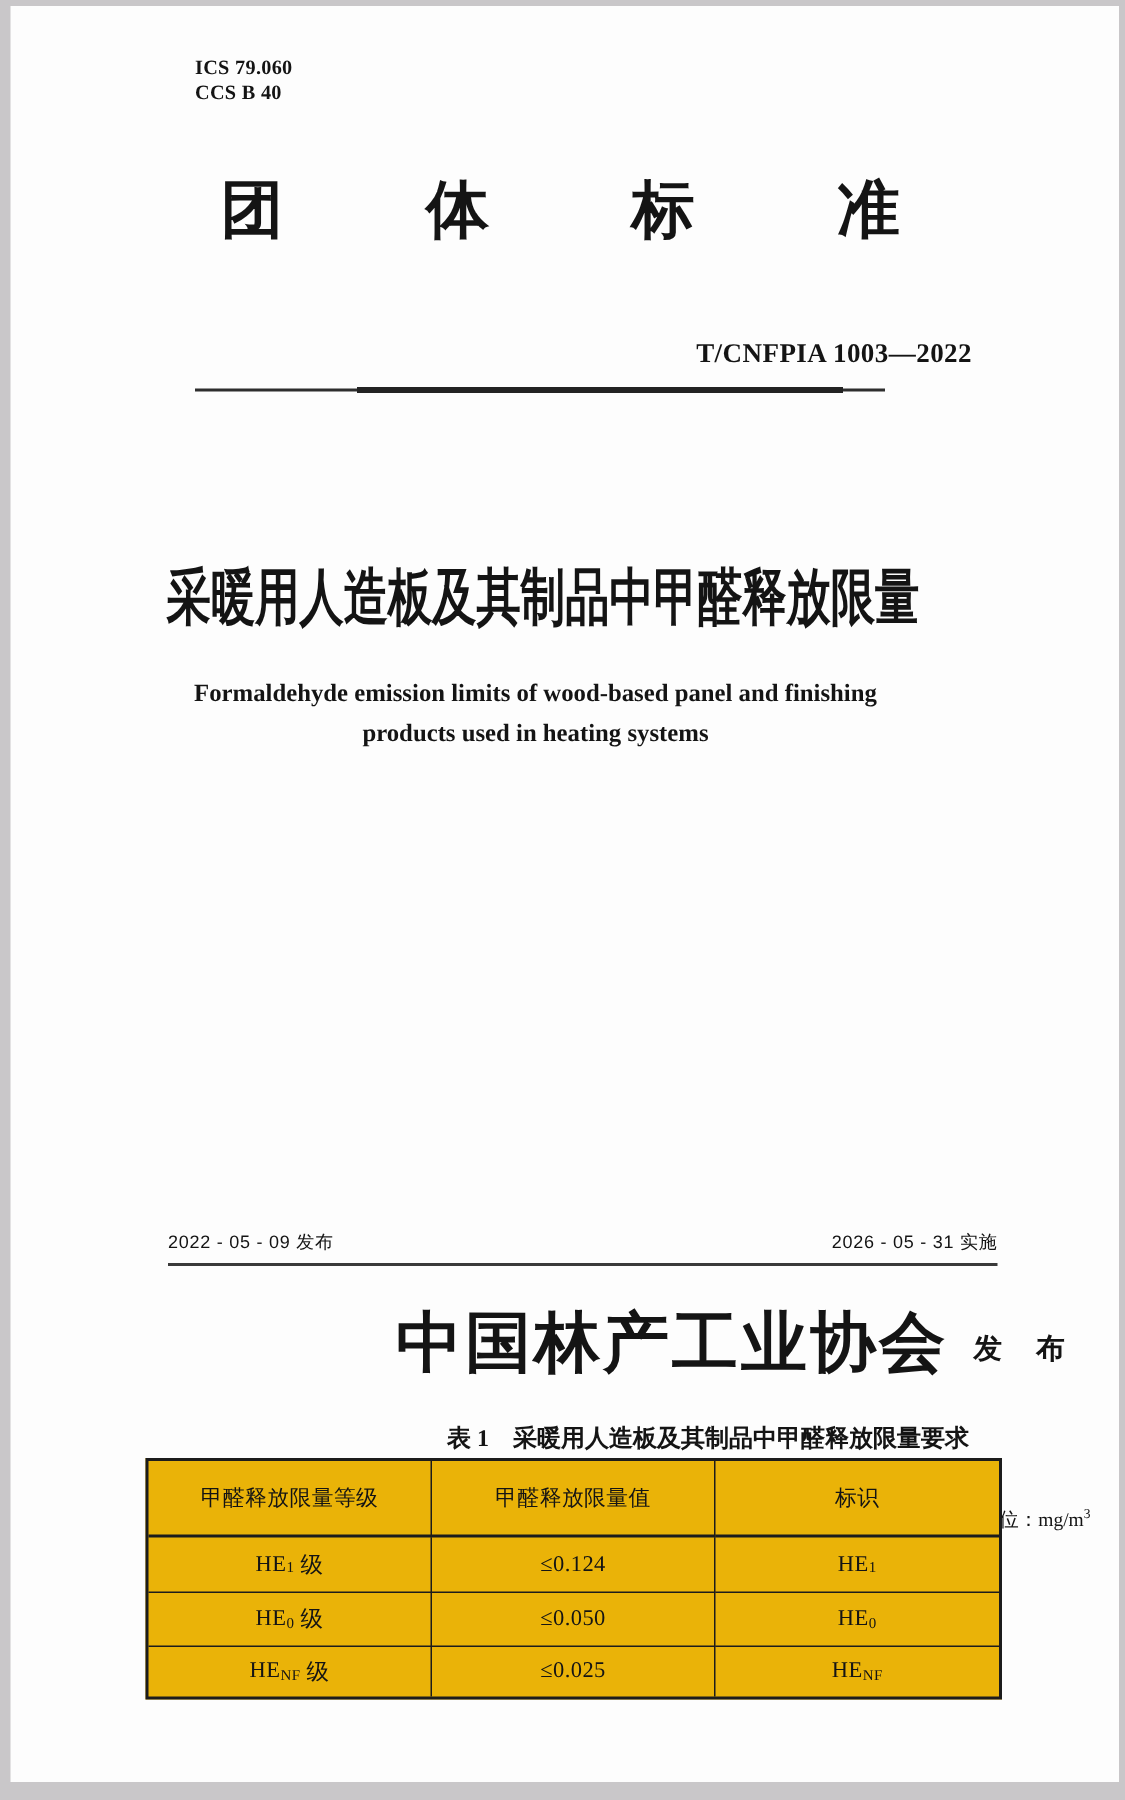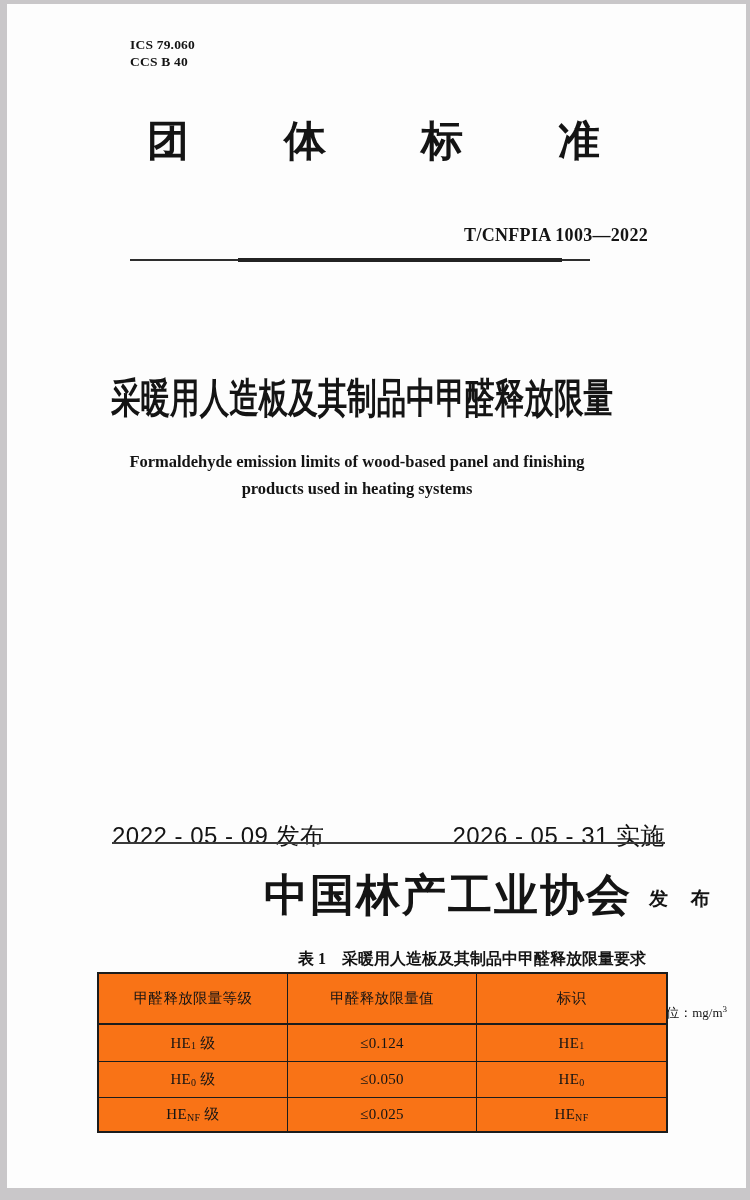--- a/index.html
+++ b/index.html
@@ -44,21 +44,21 @@
   .en-title {
     position:absolute; left:-18px; top:448px; width:750px;
     text-align:center; font-weight:bold;
     font-size:16.5px; line-height:27px;
   }
 
   .date-row {
     position:absolute; left:112px; top:820px; width:553px;
     display:flex; justify-content:space-between;
     font-family:"Liberation Sans", sans-serif;
-    font-size:24px; letter-spacing:0.5px;
+    font-size:12px; letter-spacing:0.5px;
   }
   .date-rule { position:absolute; left:112px; top:842px; width:553px; height:2px; background:#3a3a3a; }
 
   .publisher-row { position:absolute; left:264px; top:872px; display:flex; align-items:center; }
   .publisher-name {
     font-size:44px; font-weight:600; letter-spacing:2px; line-height:1.1; white-space:nowrap;
   }
   .publish-label {
     font-size:19px; font-weight:bold; letter-spacing:9px;
     margin-left:17px; margin-top:5px; white-space:nowrap;text-align:center;
@@ -66,21 +66,21 @@
 
   .table-caption {
     position:absolute; left:298px; top:949px;
     font-size:16px; font-weight:bold; white-space:nowrap;
   }
   .table-unit { position:absolute; right:23px; top:980px; font-size:13px;margin-top:24px; }
   .table-unit sup { font-size:9px; }
 
   .spec-table {
     position:absolute; left:97px; top:972px; width:567px;
-    border:2px solid #1c1c1c; background:#f97316;
+    border:2px solid #1c1c1c; background:#eab308;
     display:grid;
     grid-template-columns:1fr 1fr 1fr;
     grid-template-rows:51px 37px 36px 33px;
   }
   .cell {
     display:flex; align-items:center; justify-content:center;
     border-right:1.5px solid #1c1c1c; border-bottom:1.5px solid #1c1c1c;
     font-size:15px; letter-spacing:0.3px;
   }
   .cell.hdr { font-size:14.5px; border-bottom-width:2px; }

